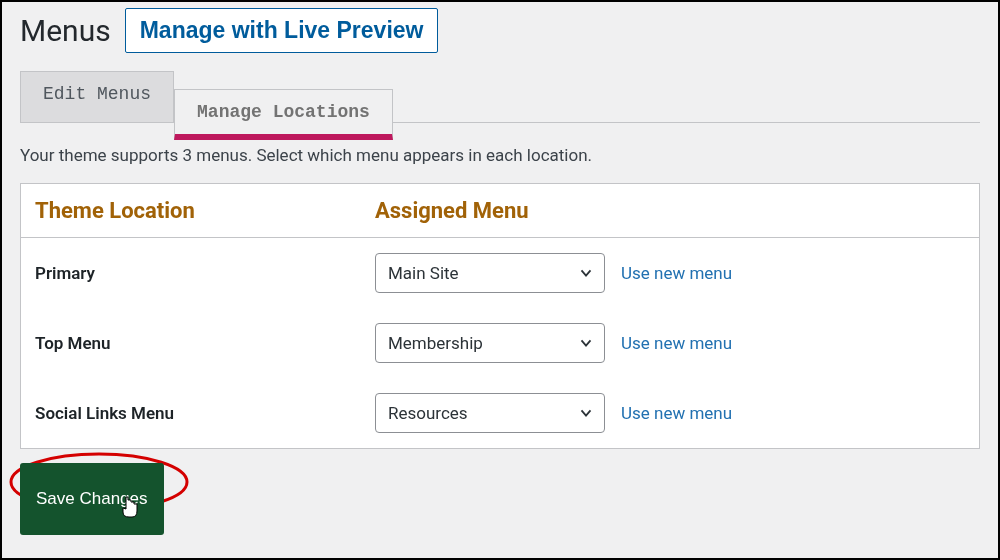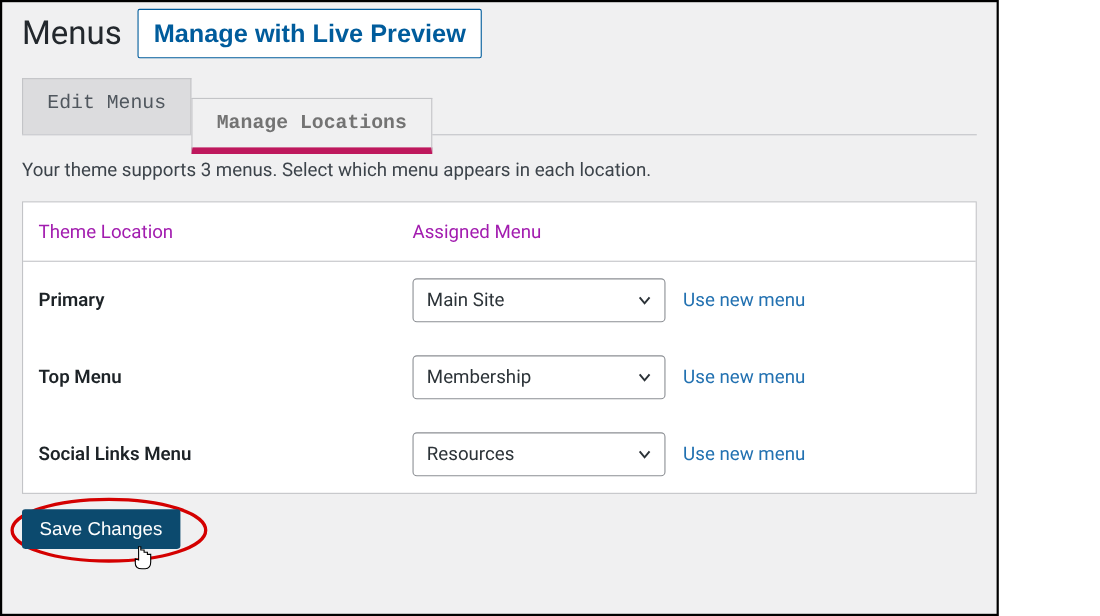--- a/index.html
+++ b/index.html
@@ -6,21 +6,21 @@
   html, body { margin: 0; padding: 0; }
   body {
     font-family: -apple-system, BlinkMacSystemFont, "Segoe UI", Roboto, Helvetica, Arial, sans-serif;
     background: #fff;
     color: #23282d;
     font-size: 13px;
   }
   .frame {
     border: 2px solid #000;
     background: #f0f0f1;
-    width: 908px;
+    width: 1000px;
     height: 560px;
     padding: 6px 18px 18px 18px;
     position: relative;
   }
   .header-row {
     display: flex;
     align-items: center;
     gap: 14px;
     margin-bottom: 18px;
   }
@@ -86,23 +86,23 @@
   }
   .table-row {
     height: 70px;
   }
   .col-loc {
     flex: 0 0 340px;
     font-size: 17px;
     color: #1d2327;
   }
   .table-head .col-loc, .table-head .col-assign {
-    font-weight: 400;
-    font-size: 17px;
-    color: #a21caf;
+    font-weight: 700;
+    font-size: 22px;
+    color: #a16207;
   }
   .col-assign {
     display: flex;
     align-items: center;
     gap: 16px;
   }
   .table-row .col-loc {
     font-weight: 600;
   }
   .select-wrap {
@@ -133,24 +133,24 @@
     color: #2271b1;
     font-size: 17px;
     text-decoration: none;
     cursor: pointer;
   }
   .submit-row {
     margin-top: 14px;
     position: relative;
   }
   .btn-primary {
-    background: #0c4a6e;
+    background: #14532d;
     color: #fff;
     border: none;
-    padding: 8px 16px;
+    padding: 26px 16px;
     font-size: 17px;
     border-radius: 3px;
     cursor: pointer;
     position: relative;
     z-index: 2;
   }
   .ellipse-annot {
     position: absolute;
     left: -14px;
     top: -14px;

